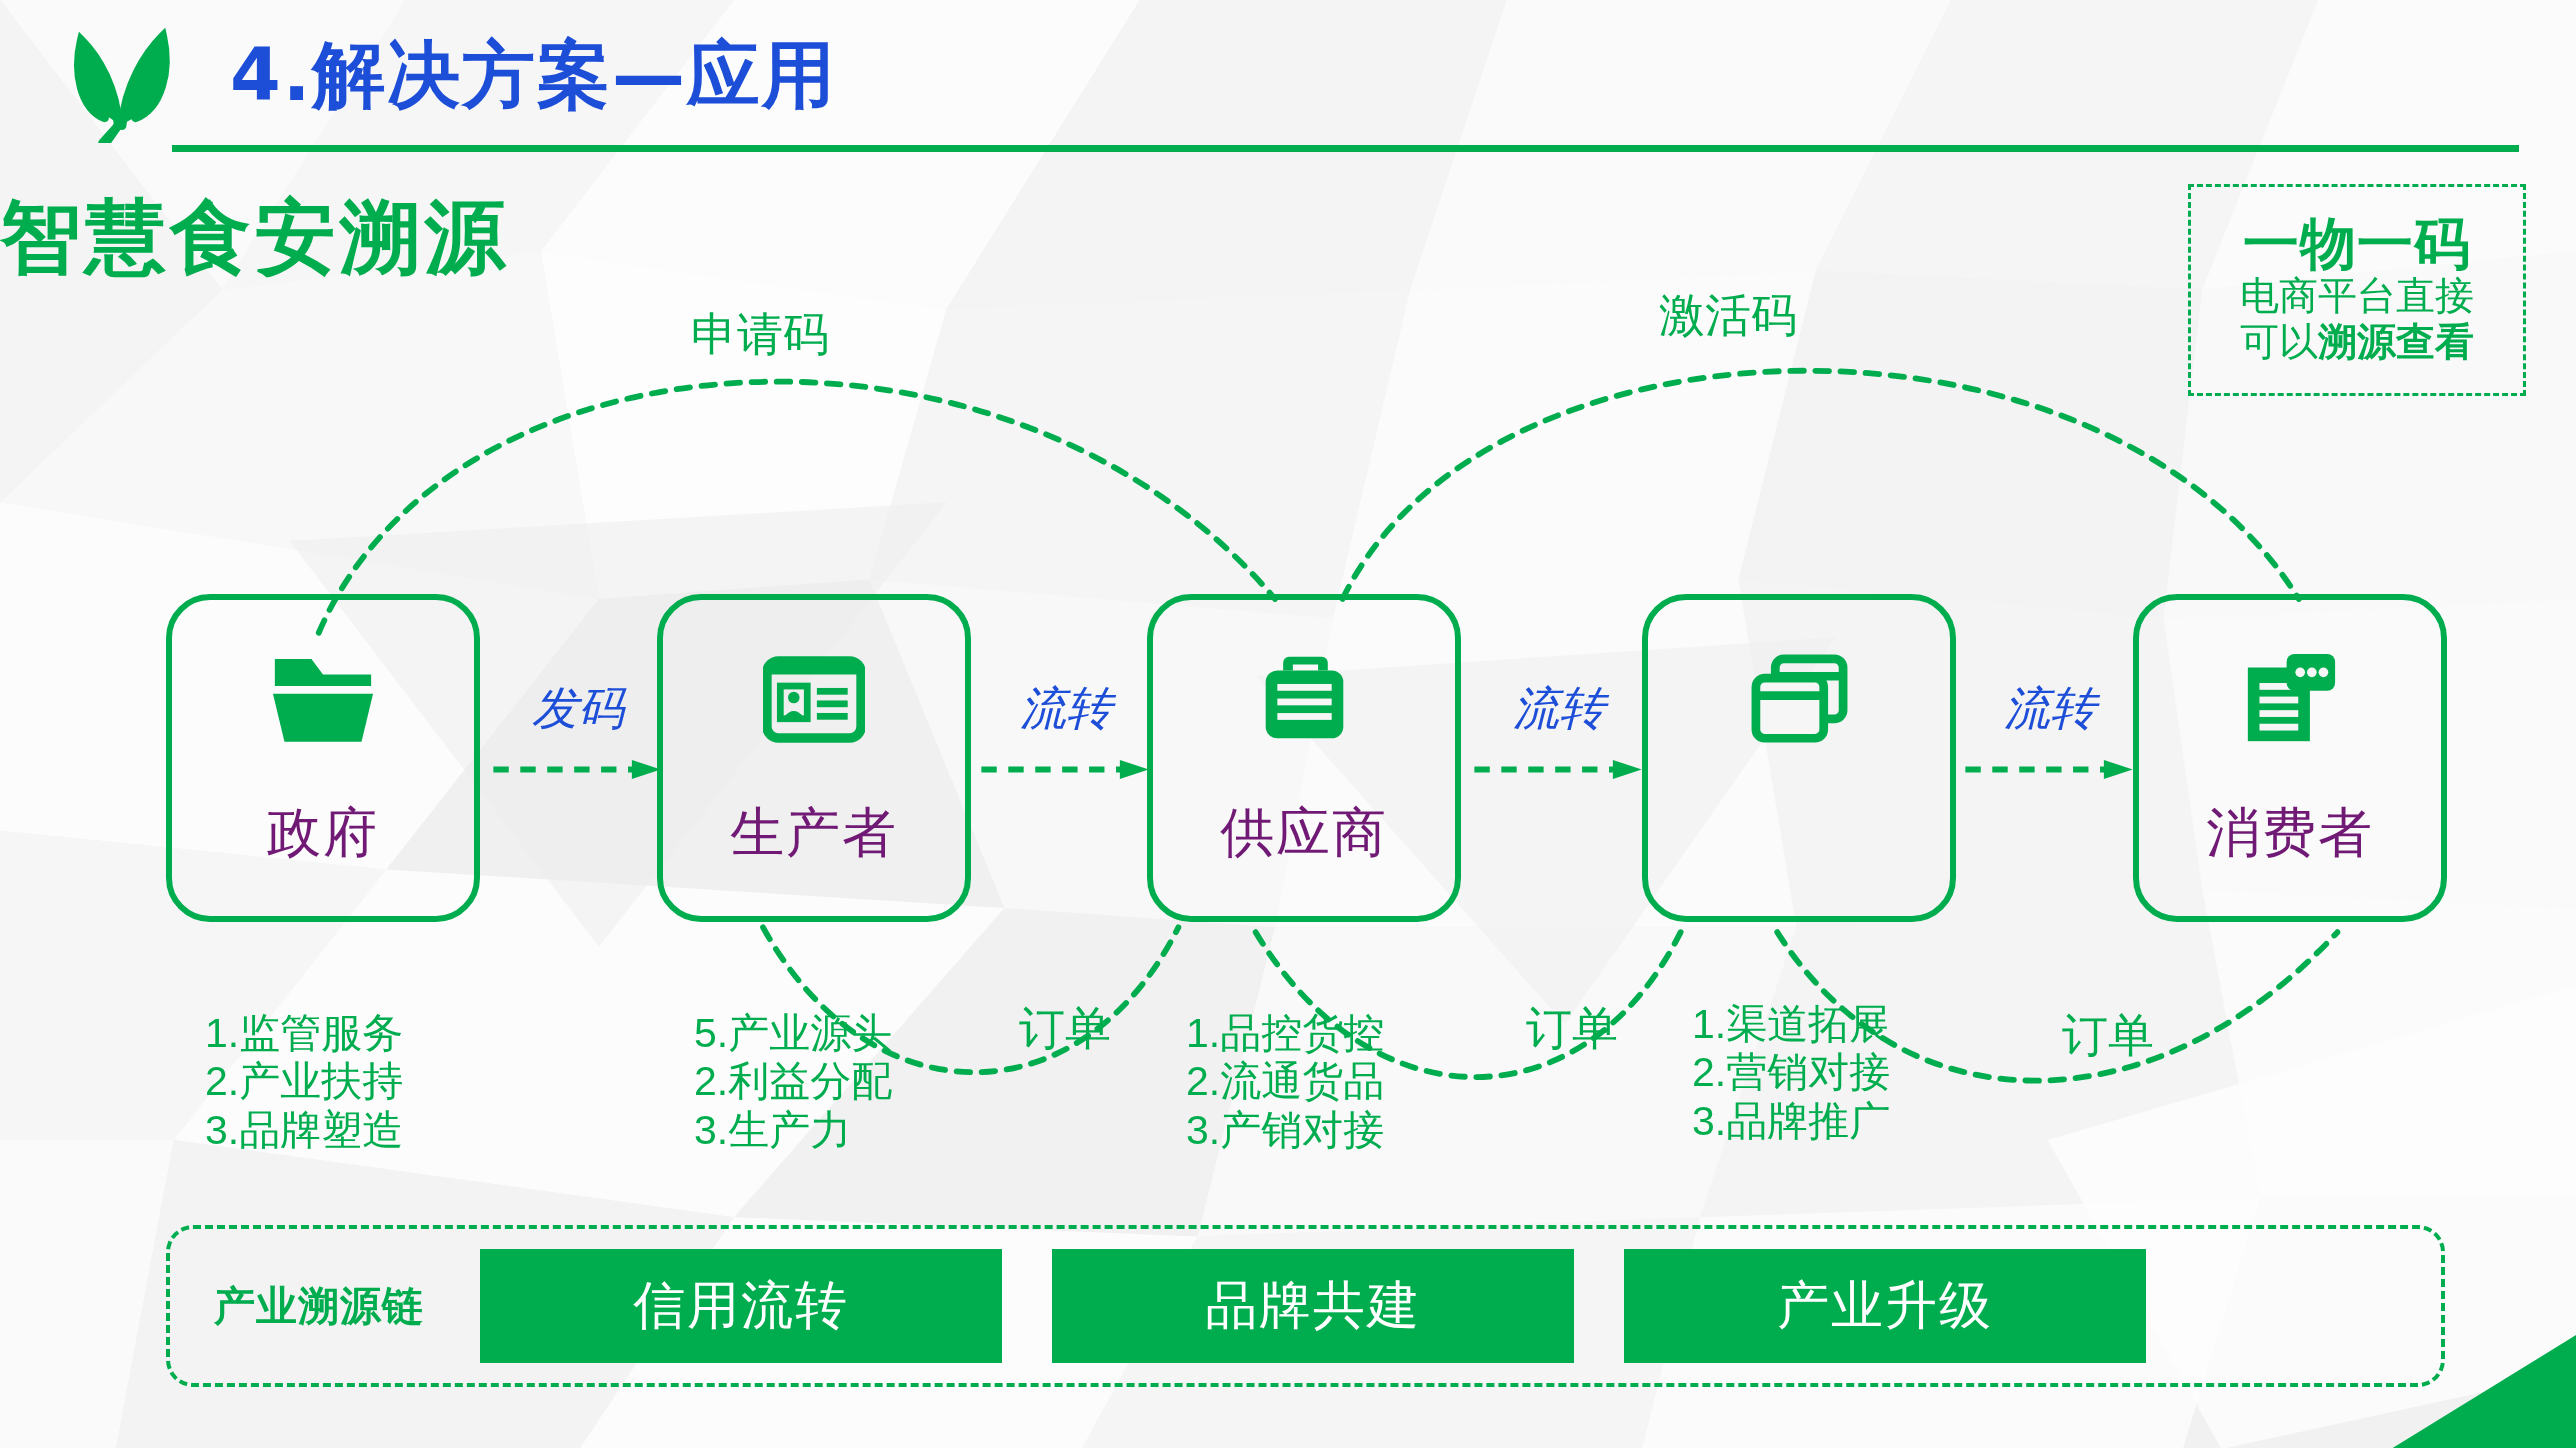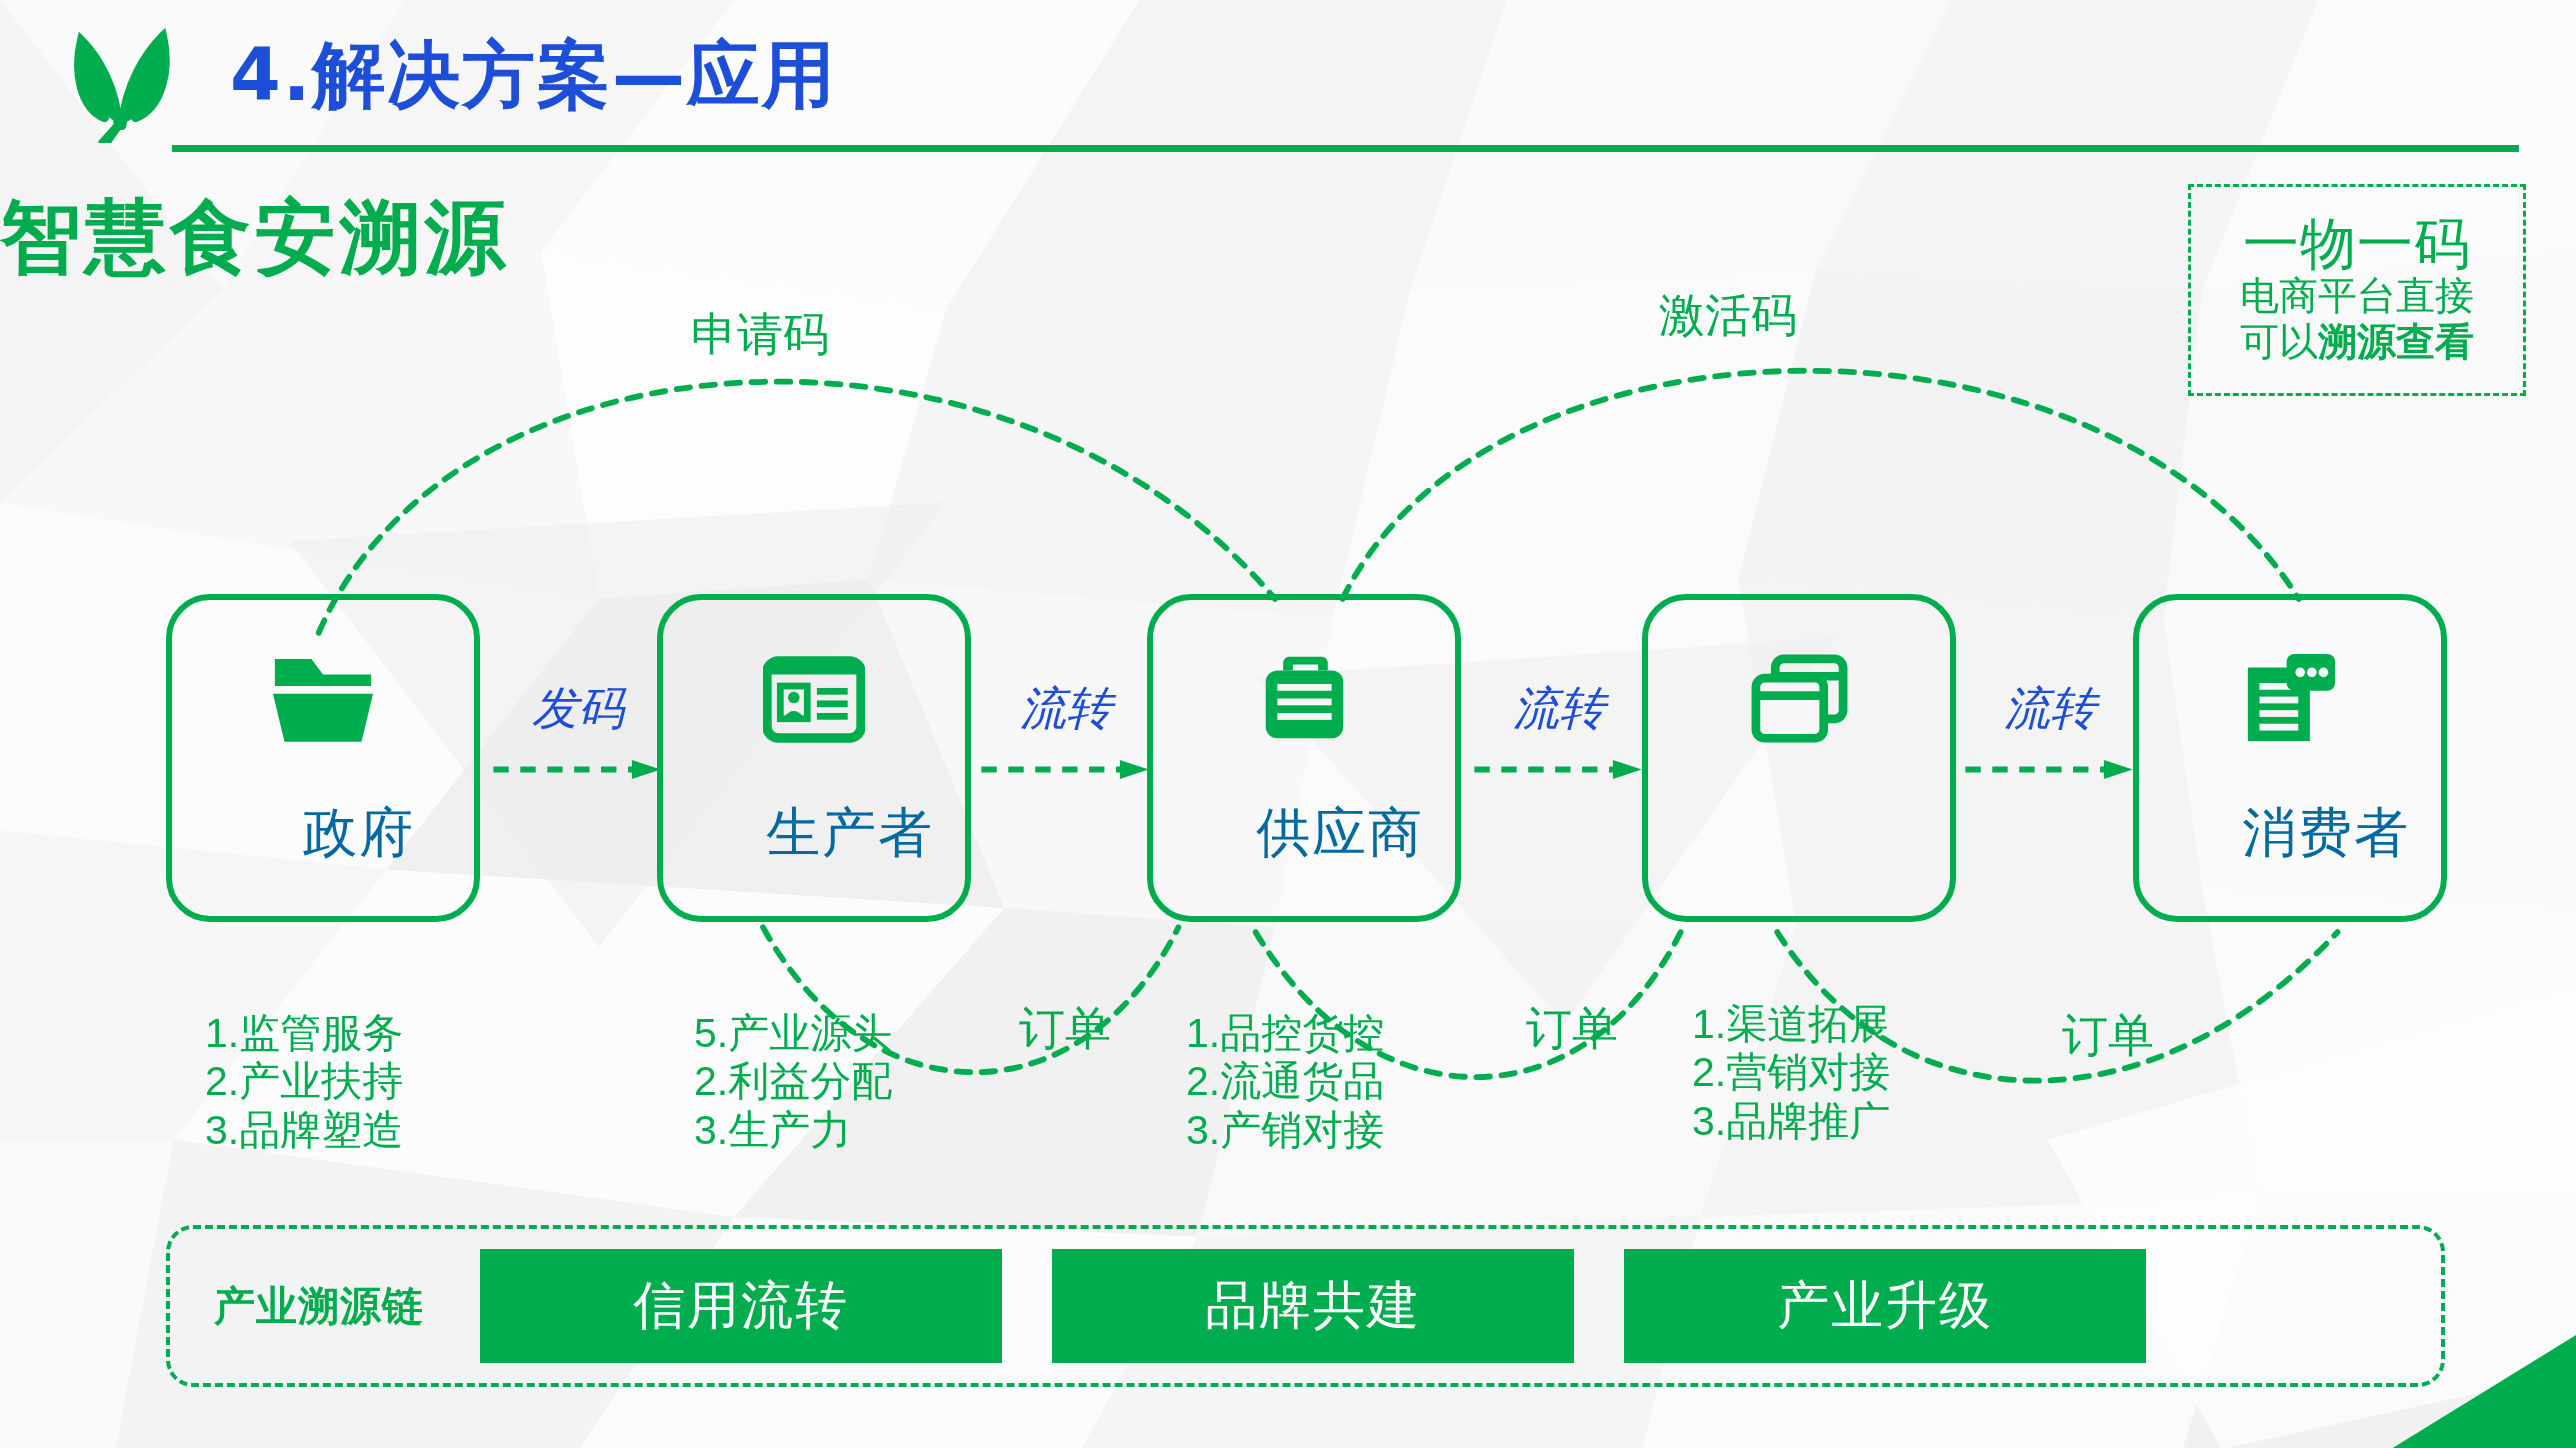--- a/index.html
+++ b/index.html
@@ -39,39 +39,39 @@
     font-family:"DejaVu Sans","Liberation Sans",sans-serif;
   }
   
   .callout{
     position:absolute;left:2188px;top:184px;width:338px;height:212px;
     border:3.9px dashed #00ad4e;
     box-sizing:border-box;
     display:flex;flex-direction:column;align-items:center;justify-content:center;
     color:#00ad4e;
   }
-  .callout .c-big{font-size:56px;font-weight:normal;line-height:1.05;letter-spacing:1px;}
+  .callout .c-big{font-size:56px;font-weight:bold;line-height:1.05;letter-spacing:1px;}
   .callout .c-line{font-size:39px;line-height:1.18;letter-spacing:0px;}
   .callout .c-line b{font-weight:bold;}
   
   #arc-layer{position:absolute;left:0;top:0;width:2576px;height:1449px;pointer-events:none;}
   .arc-label{
     position:absolute;color:#00ad4e;font-size:46px;white-space:nowrap;
   }
   
   .node{
     position:absolute;top:594px;width:314px;height:328px;
     border:6.8px solid #00ad4e;border-radius:44px;
     box-sizing:border-box;
     display:flex;flex-direction:column;align-items:center;
   }
   .node .icon-wrap{margin-top:46px;height:106px;display:flex;align-items:center;justify-content:center;}
   .node .node-label{
     position:absolute;bottom:46px;left:0;width:100%;text-align:center;
-    color:#0369a1;font-size:54px;letter-spacing:1.9px;padding-left:36px;
+    color:#701a75;font-size:54px;letter-spacing:1.9px;
   }
   
   .conn{position:absolute;height:77px;width:174px;}
   .conn .conn-label{
     position:absolute;left:0;top:-56px;width:100%;text-align:center;
     color:#1d4ed8;font-size:46px;white-space:nowrap;font-style:italic;
   }
   .conn .conn-arrow{position:absolute;left:0;top:23px;width:100%;height:25px;}
   
   .bullets{

